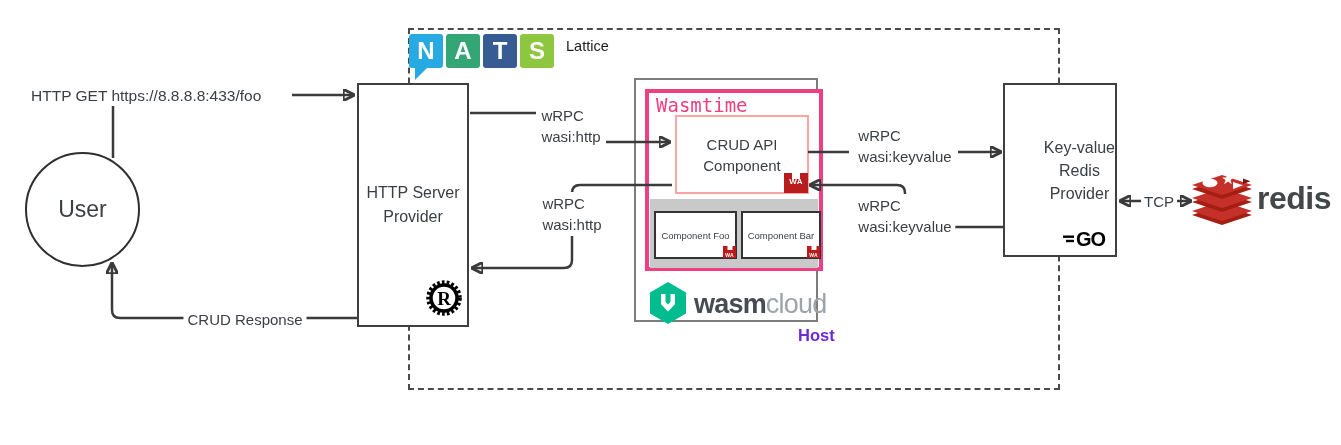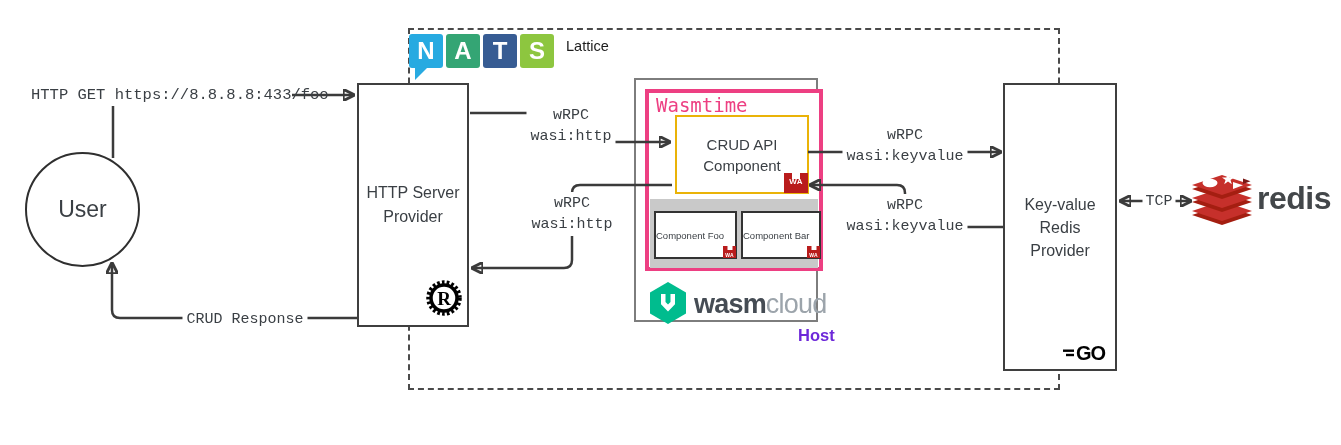--- a/index.html
+++ b/index.html
@@ -9,43 +9,43 @@
   
   .lattice-rect { position:absolute; left:408px; top:28px; width:652px; height:362px;
     border:2px dashed #4a4a4a; z-index:0; }
 
   
   .node { position:absolute; background:#fff; border:2px solid #3f3f3f; z-index:2;
     display:flex; align-items:center; justify-content:center; text-align:center;
     color:#3a3f44; }
 
   .http-box { left:357px; top:83px; width:112px; height:244px; font-size:16px; line-height:24px; }
-  .kv-box   { left:1003px; top:83px; width:114px; height:288px; font-size:16px; line-height:23px; }
+  .kv-box   { left:1003px; top:83px; width:114px; height:174px; font-size:16px; line-height:23px;justify-content:flex-end; }
 
   .user-circle { position:absolute; left:25px; top:152px; width:115px; height:115px;
     border:2.5px solid #2f2f2f; border-radius:50%; background:#fff; z-index:2;
     display:flex; align-items:center; justify-content:center; font-size:23px; color:#3a3f44; }
 
   
   .host-box { position:absolute; left:634px; top:78px; width:184px; height:244px;
     background:#fff; border:2.5px solid #7d7d7d; z-index:2; }
   .host-label { position:absolute; left:798px; top:326px; font-size:16.5px; font-weight:600; color:#6d28d9; z-index:3; }
 
   .wasmtime-box { position:absolute; left:9px; top:9px; width:178px; height:182px;
     border:4px solid #ED3F82; background:#fff; }
   .wasmtime-label { position:absolute; left:7px; top:1px; font-family:"DejaVu Sans Mono", monospace;
     font-size:19px; color:#ED3F82; }
 
   .crud-box { position:absolute; left:26px; top:22px; width:134px; height:79px;
-    background:#fff; border:2px solid #eab308; display:flex; align-items:center; justify-content:center;
+    background:#fff; border:2px solid #fca5a5; display:flex; align-items:center; justify-content:center;
     text-align:center; font-size:15px; line-height:21px; color:#3a3f44; }
 
   .gray-band { position:absolute; left:1px; top:106px; width:168px; height:69px; background:#c9c9c9; }
   .comp-box { position:absolute; top:12px; height:48px; background:#fff; border:2px solid #333;
-    display:flex; align-items:center; font-size:9.5px; color:#3a3f44; text-align:center; }
+    display:flex; align-items:center; justify-content:center; font-size:9.5px; color:#3a3f44; text-align:center; }
   .comp-foo { left:4px;  width:83px; }
   .comp-bar { left:91px; width:80px; }
 
   
   .wa-badge { position:absolute; right:-1px; bottom:-1px; width:24px; height:20px; background:#b91c1c; }
   .wa-badge .wa-notch { position:absolute; top:0; left:50%; transform:translateX(-50%); width:8px; height:6px; background:#fff; }
   .wa-badge .wa-text { position:absolute; bottom:1px; left:0; right:0; text-align:center;
     color:#fff; font-size:8px; font-weight:bold; letter-spacing:.3px; }
   .wa-badge.small { width:13px; height:12px; }
   .wa-badge.small .wa-notch { width:5px; height:4px; }
@@ -63,21 +63,21 @@
     display:flex; align-items:center; justify-content:center;
     color:#fff; font-size:24px; font-weight:800; }
   .nats-n { background:#27AAE1; } .nats-a { background:#34A574; }
   .nats-t { background:#375C93; } .nats-s { background:#8DC63F; }
   .nats-tail { position:absolute; left:6px; top:33px; width:0; height:0;
     border-top:13px solid #27AAE1; border-right:13px solid transparent; }
   .nats-lattice { margin-left:9px; margin-top:4px; font-size:14.5px; color:#1c1c1c; }
 
   
   .wire-label { position:absolute; z-index:6; background:#fff; color:#3a3f44;
-    font-size:15px; line-height:21px; text-align:center; padding:1px 4px; white-space:nowrap;font-family:Liberation Mono, monospace; }
+    font-size:15px; line-height:21px; padding:1px 4px; white-space:nowrap; }
   .centered { transform:translateX(-50%); }
   .lbl-http-get { left:31px; top:85px; font-size:15.5px; padding:0; background:transparent; }
   .lbl-http-resp { left:245px; top:308px; }
   .lbl-wrpc-http-req  { left:571px; top:104px; }
   .lbl-wrpc-http-resp { left:572px; top:192px; }
   .lbl-wrpc-kv-req  { left:905px; top:124px; }
   .lbl-wrpc-kv-resp { left:905px; top:194px; }
   .lbl-tcp { left:1159px; top:192px; line-height:19px; padding:0 3px; }
 
   

